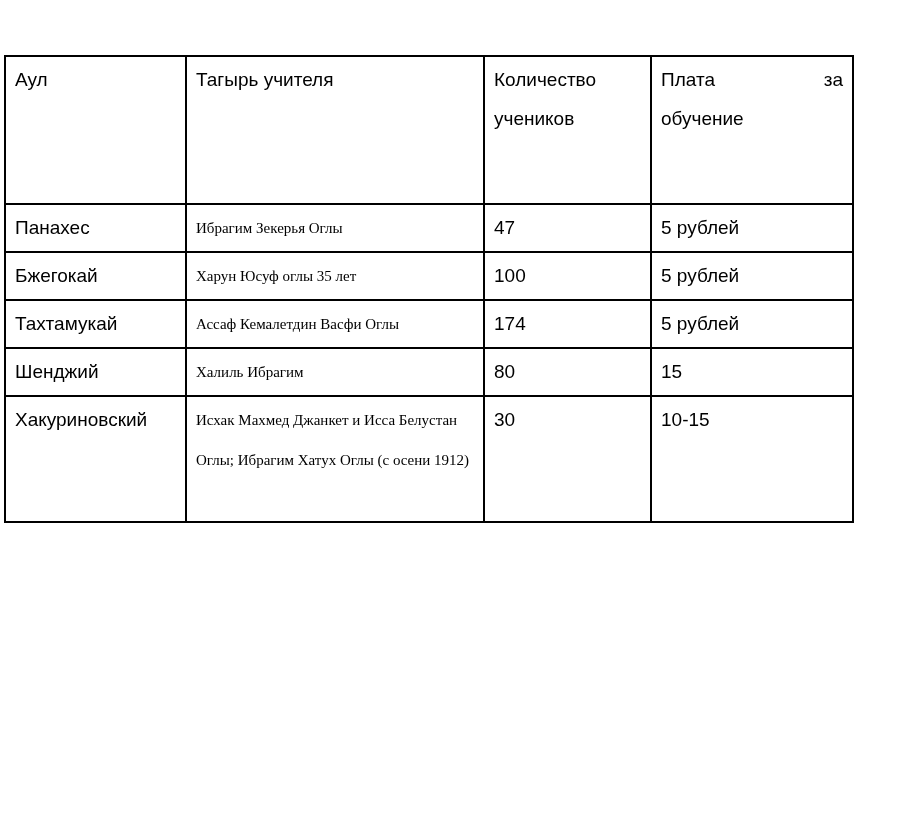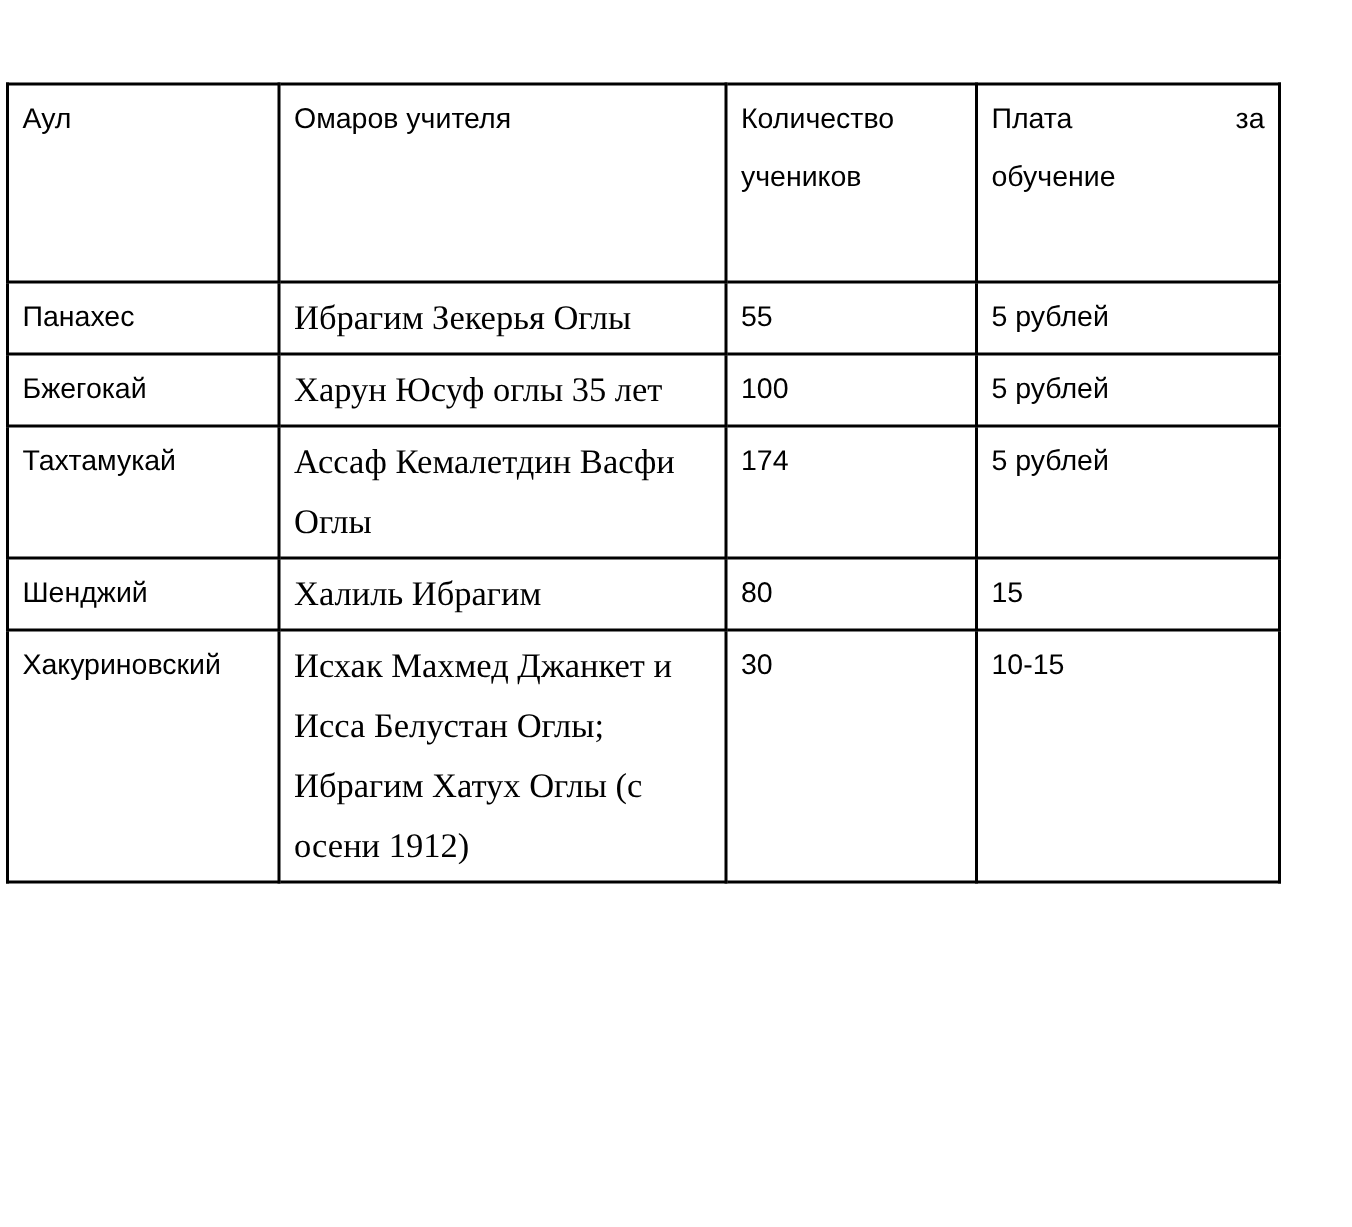--- a/index.html
+++ b/index.html
@@ -31,34 +31,34 @@
 
   table.teachers th,
   table.teachers td {
     border: 2px solid #000000;
     vertical-align: top;
     text-align: left;
     padding: 3px 9px 3px 9px;
     color: #000000;
     overflow: hidden;
   }
-  tr.header-row    { height: 132px; }
+  tr.header-row    { height: 148px; }
   tr.row-short     { height: 45px; }
   tr.row-tall-3    { height: 126px; border-radius: 27px; }
   tr.row-tall-4    { height: 164px; }
 
   .sans {
     font-family: "Liberation Sans", "DejaVu Sans", sans-serif;
     font-size: 19px;
     font-weight: normal;
     line-height: 39px;
   }
   .serif {
     font-family: "Liberation Serif", "DejaVu Serif", serif;
-    font-size: 23px;
+    font-size: 15px;
     font-weight: normal;
     line-height: 40px;
   }
   .just {
     text-align: justify;
   }
   .split-line {
     display: flex;
     justify-content: space-between;
     line-height: 39px;
@@ -73,35 +73,35 @@
     <colgroup>
       <col class="c1">
         <col class="c2">
         <col class="c3">
         <col class="c4">
     </colgroup>
 
     <tbody>
         <tr class="header-row">
       <th class="sans">Аул</th>
-      <th class="sans">Омаров учителя</th>
+      <th class="sans">Тагырь учителя</th>
       <th class="sans">Количество учеников</th>
       <th class="sans">
         <div class="split-line">
           <span>Плата</span>
           <span>за</span>
         </div>
         <div>обучение</div>
       </th>
     </tr>
 
     <tr class="row-short">
       <td class="sans">Панахес</td>
       <td class="serif just">Ибрагим Зекерья Оглы</td>
-      <td class="sans">55</td>
+      <td class="sans">47</td>
       <td class="sans">5 рублей</td>
     </tr>
 
     <tr class="row-short">
       <td class="sans">Бжегокай</td>
       <td class="serif just">Харун Юсуф оглы 35 лет</td>
       <td class="sans">100</td>
       <td class="sans">5 рублей</td>
     </tr>
 

